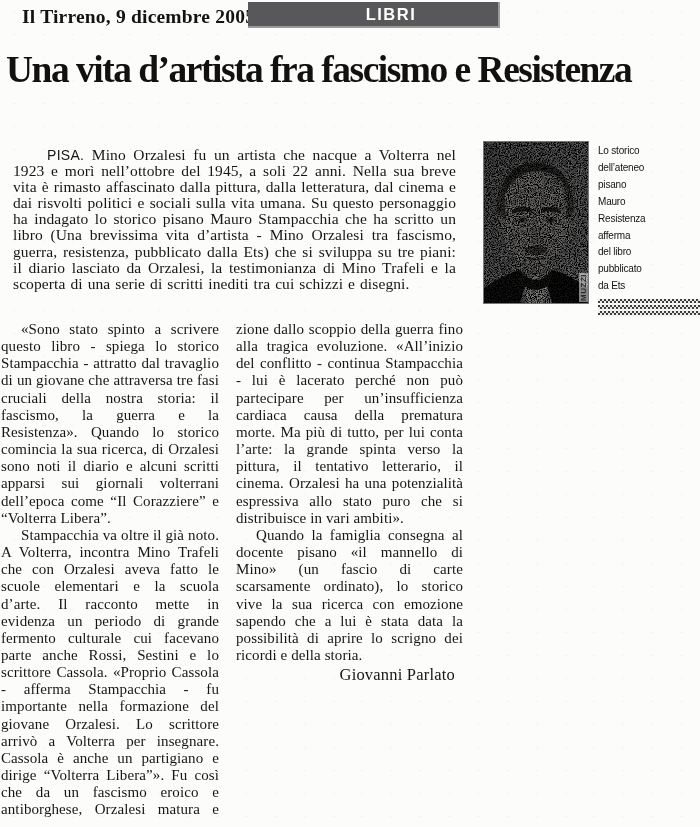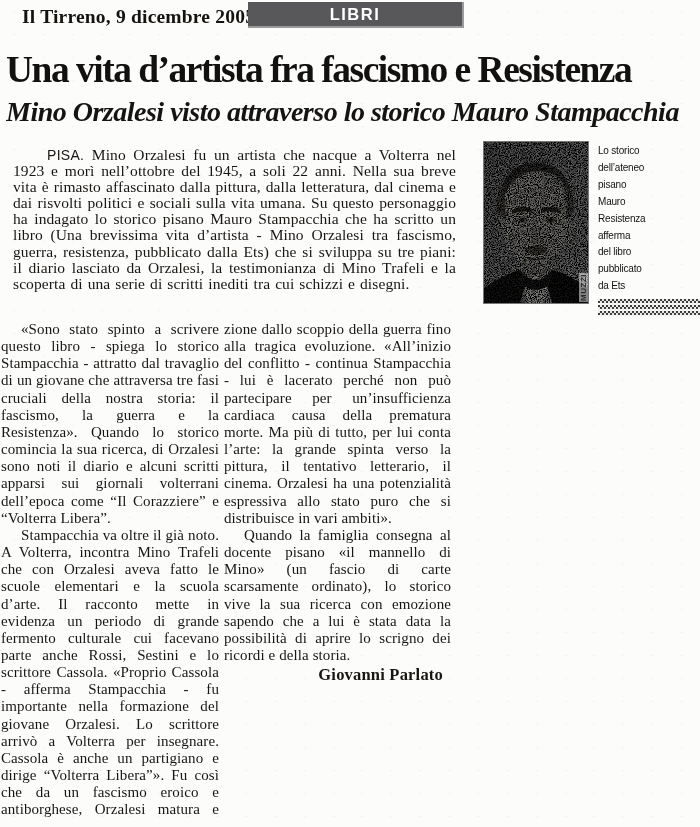--- a/index.html
+++ b/index.html
@@ -17,21 +17,21 @@
   .masthead{
     position:absolute;left:22px;top:6px;
     font-family:"Liberation Serif", serif;
     font-weight:bold;font-size:19.5px;letter-spacing:0.2px;
     color:#151310;white-space:nowrap;
   }
   .section-badge{
     position:absolute;left:248px;top:2px;width:214px;height:24px;
     background:#58585a;
     border-bottom:2px solid #9a9a9c;border-right:2px solid #9a9a9c;
-    display:flex;align-items:center;justify-content:center;
+    display:flex;align-items:center;justify-content:center;padding-left:36px;
   }
   .section-badge span{
     font-family:"Liberation Sans", sans-serif;
     font-weight:bold;font-size:16.5px;letter-spacing:1.5px;color:#ffffff;
   }
   
   .title{
     position:absolute;left:6px;top:47px;width:694px;height:47px;
     font-weight:bold;font-size:38px;line-height:44px;letter-spacing:-1.5px;
     white-space:nowrap;overflow:hidden;
@@ -82,41 +82,40 @@
       repeating-conic-gradient(#3d3d3d 0% 25%, #e9e9e7 0% 50%);
     background-size:auto, 4px 4px;
   }
   
   .col{
     position:absolute;top:321px;height:500px;overflow:hidden;
     text-align:justify;
     font-size:15px;line-height:17.15px;letter-spacing:0.1px;
   }
   .col-1{left:1px;width:218px;}
-  .col-2{left:224px;width:227px;}
+  .col-2{left:236px;width:227px;}
   .col p{margin:0;text-indent:20px;}
   .col p.cont{text-indent:0;}
   .signature{
     margin-top:2px;text-align:right;padding-right:8px;
-    font-weight:bold;font-size:16.5px;letter-spacing:0.2px;
+    font-weight:normal;font-size:16.5px;letter-spacing:0.2px;
   }
 </style>
 </head>
 <body>
 
 <div class="page">
 
   <div class="masthead">Il Tirreno, 9 dicembre 2005</div>
 
   <div class="section-badge">
     <span>LIBRI</span>
   </div>
 
   <div class="title">Una vita d’artista fra fascismo e Resistenza</div>
-  <div class="subtitle">Mino Orzalesi visto attraverso lo storico Mauro Stampacchia</div>
 
   <div class="lead">
     <p><span class="dateline">PISA.</span> <span>Mino Orzalesi fu un artista che nacque a Volterra nel 1923 e morì nell’ottobre del 1945, a soli 22 anni. Nella sua breve vita è rimasto affascinato dalla pittura, dalla letteratura, dal cinema e dai risvolti politici e sociali sulla vita umana. Su questo personaggio ha indagato lo storico pisano Mauro Stampacchia che ha scritto un libro (Una brevissima vita d’artista - Mino Orzalesi tra fascismo, guerra, resistenza, pubblicato dalla Ets) che si sviluppa su tre piani: il diario lasciato da Orzalesi, la testimonianza di Mino Trafeli e la scoperta di una serie di scritti inediti tra cui schizzi e disegni.</span></p>
   </div>
 
   <div class="photo">
     <svg width="104" height="161" viewBox="0 0 104 161" xmlns="http://www.w3.org/2000/svg">
       <defs>
         <linearGradient id="bg" x1="0" y1="0" x2="1" y2="1">
           <stop offset="0" stop-color="#8f8f8f"></stop>

